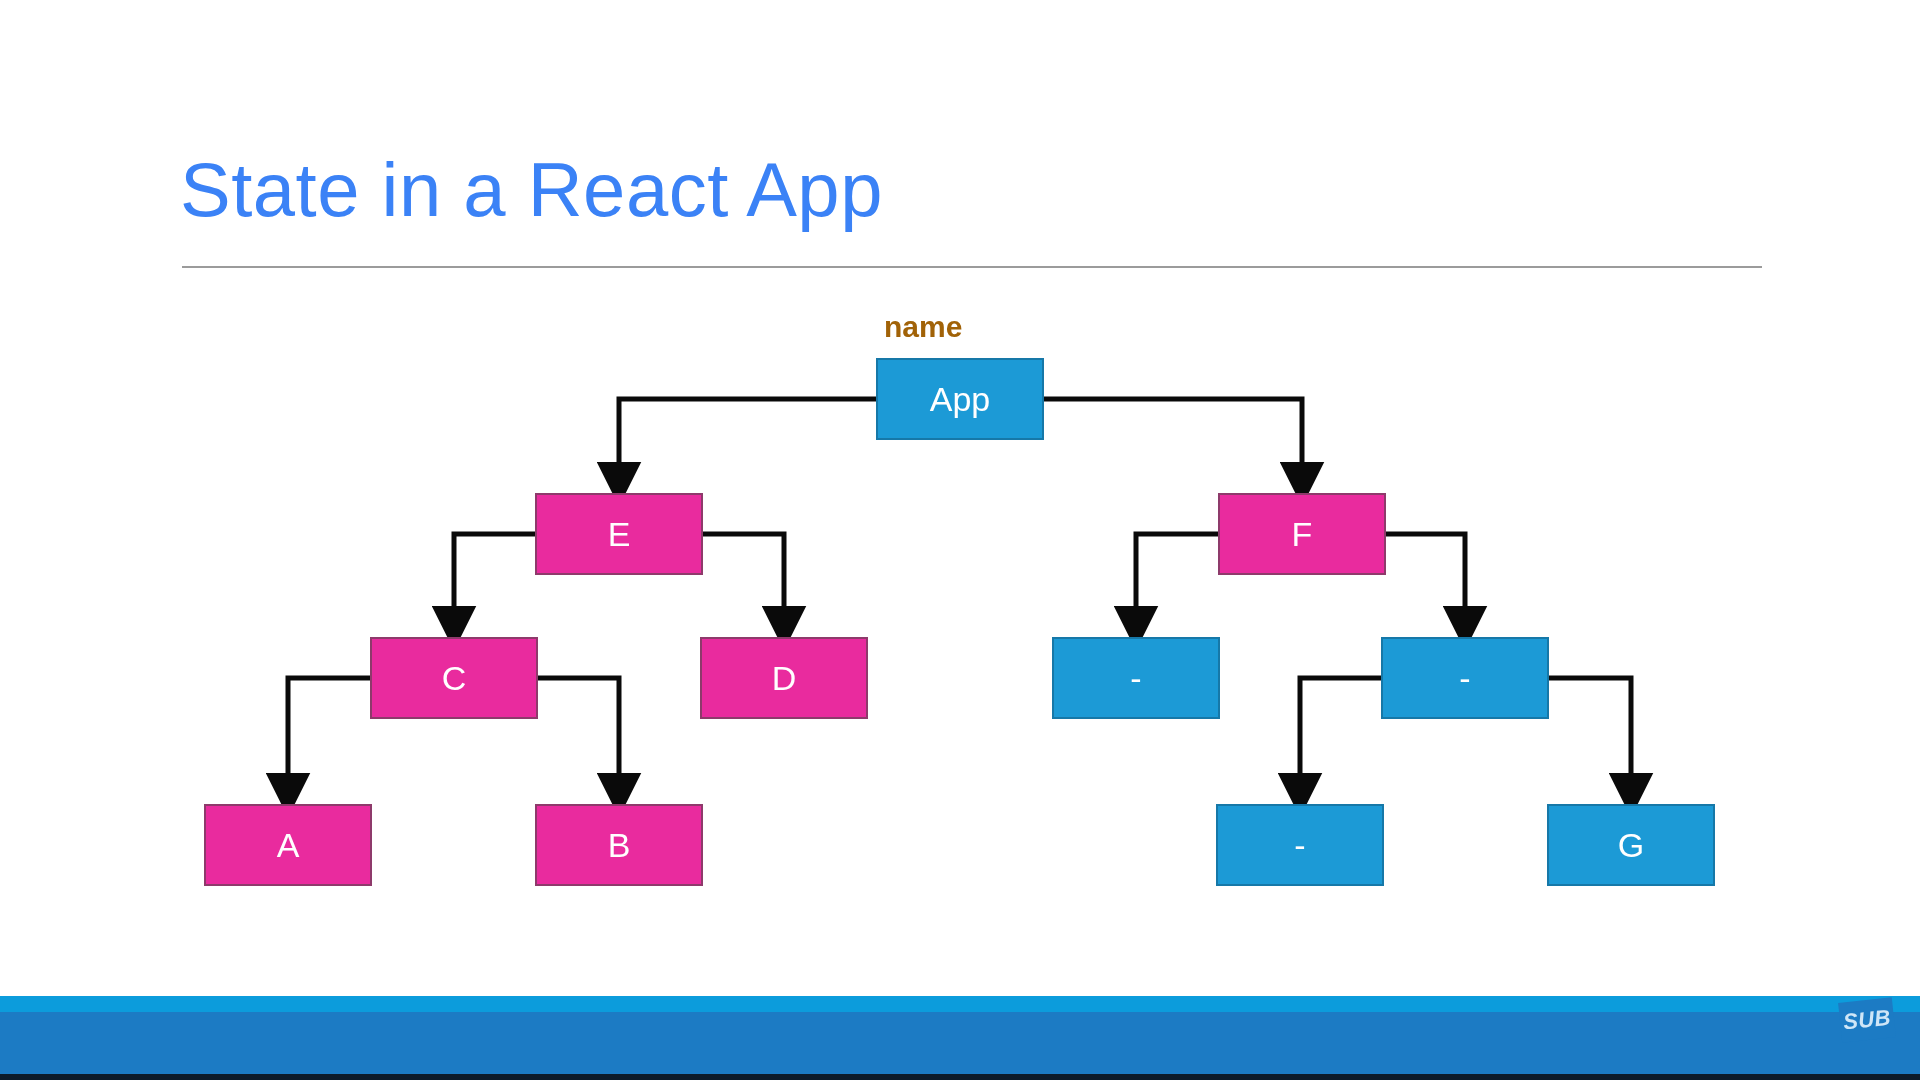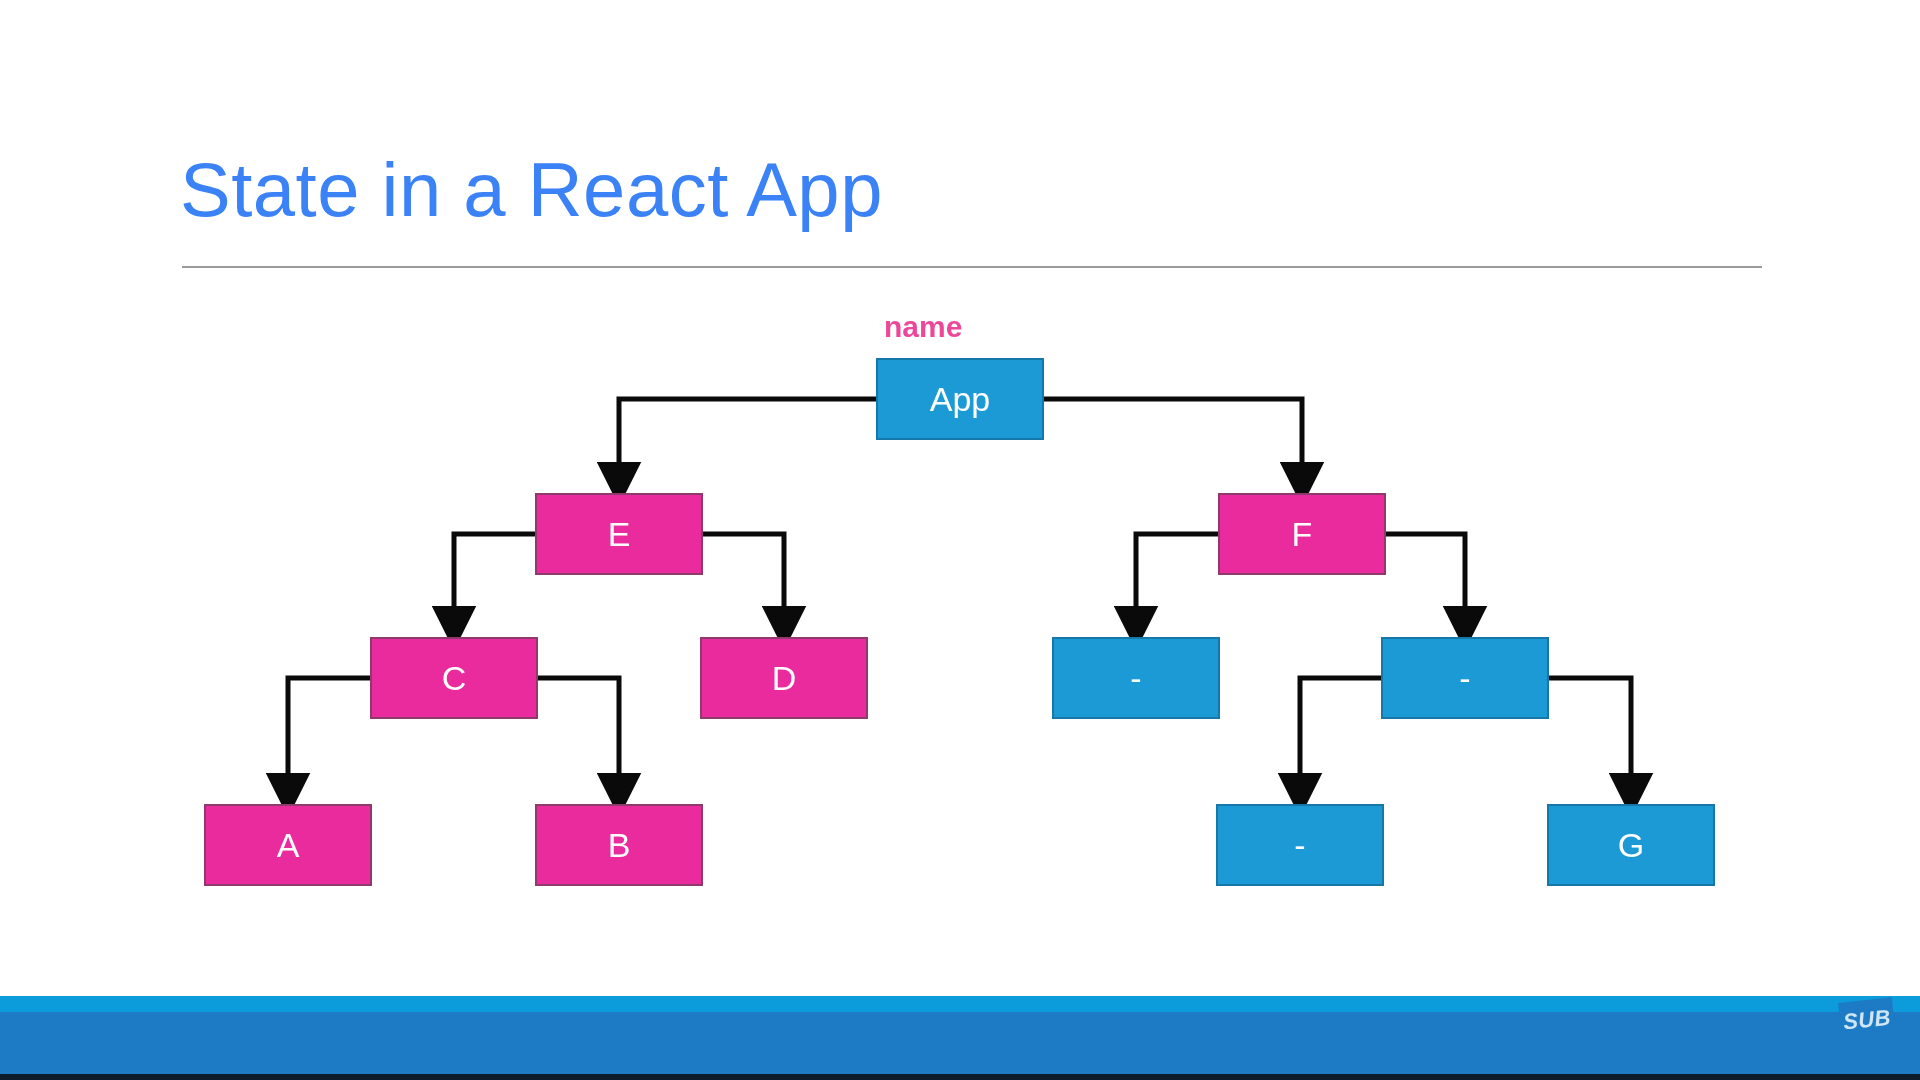--- a/index.html
+++ b/index.html
@@ -68,21 +68,21 @@
     background: #1C9AD6;
     border: 2px solid #1678A8;
   }
   .node.pink {
     background: #E92B9E;
     border: 2px solid #8E3A6B;
   }
 
   .field-label {
     position: absolute;
-    color: #ec4899;
+    color: #a16207;
     font-size: 30px;
     font-weight: 700;
     line-height: 1;
     white-space: nowrap;
   }
 
   
   #bottom-stripe {
     position: absolute;
     left: 0;

